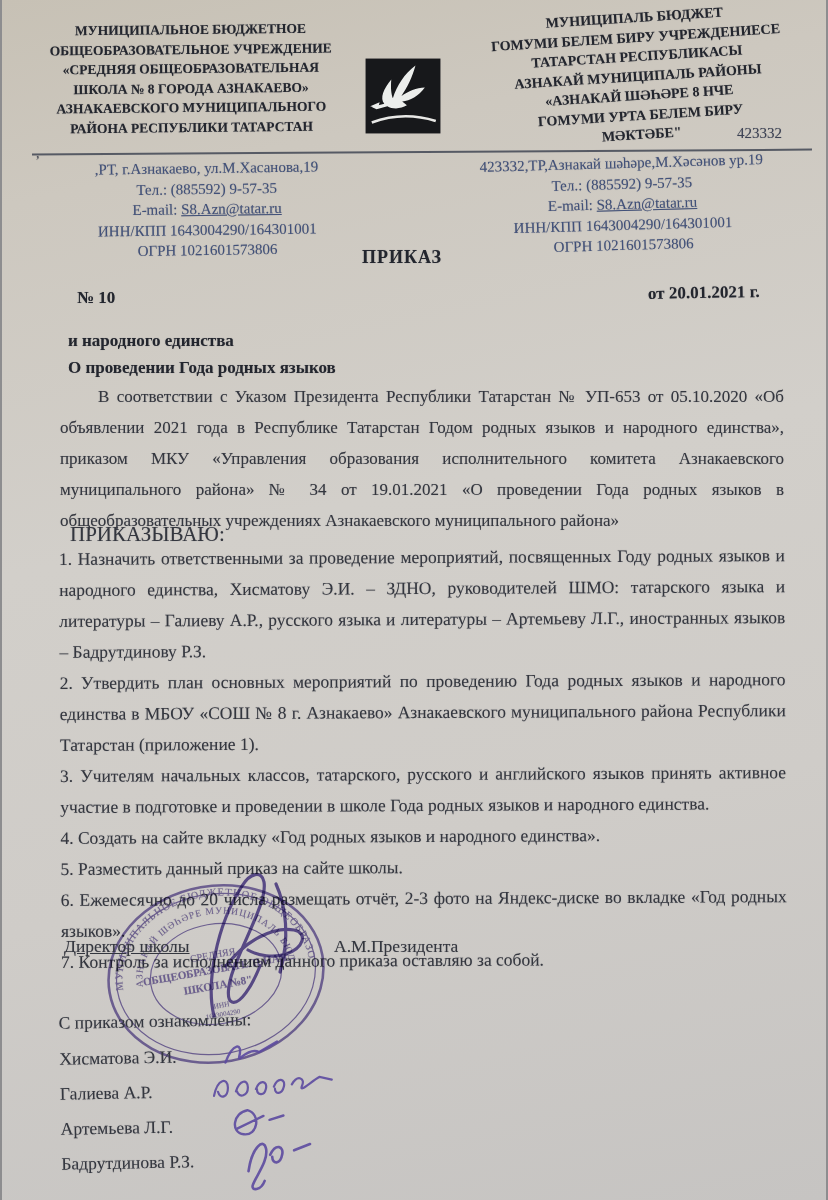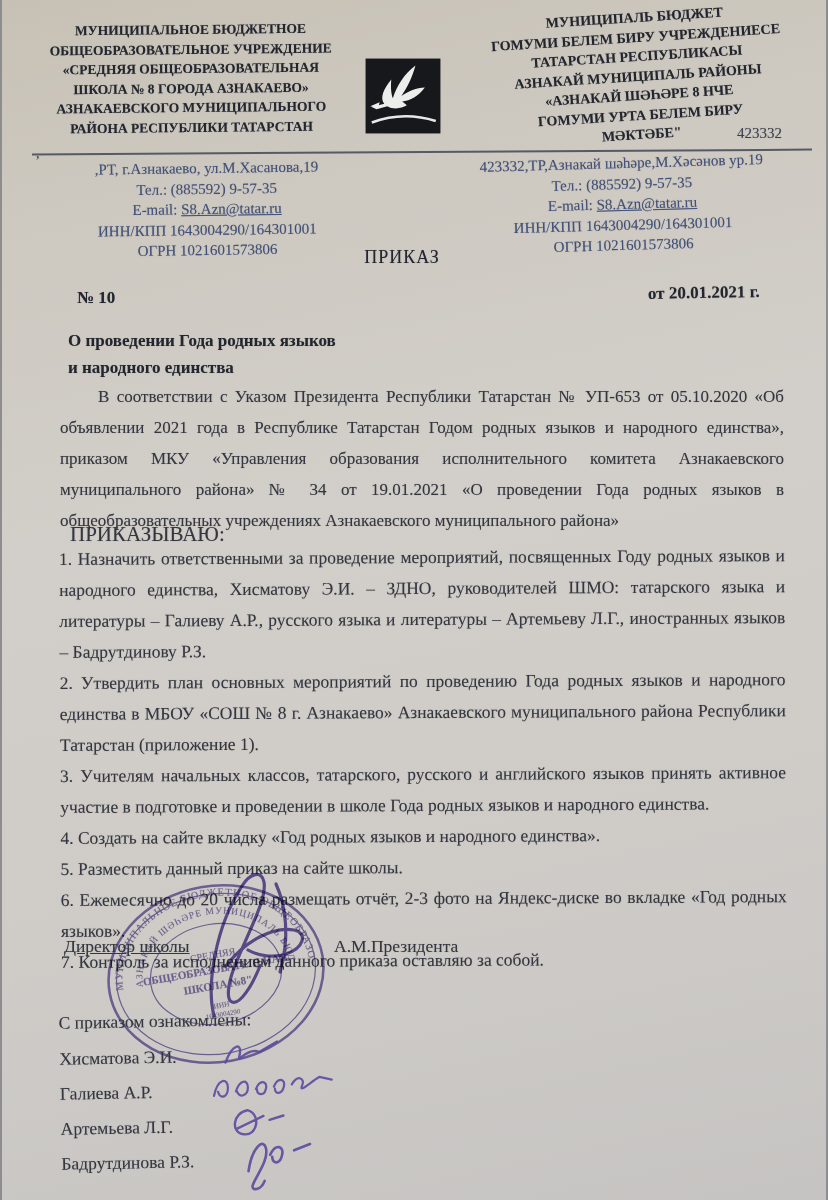--- a/index.html
+++ b/index.html
@@ -26,21 +26,21 @@
   .rule-tick{position:absolute;left:34px;top:146px;font-size:14px;color:#4a4e58;}
 
   
   .contact{position:absolute;text-align:center;font-size:15px;line-height:20.5px;color:#41517a;}
   .contact-left{left:40px;top:158px;width:330px;transform:rotate(-.8deg);}
   .contact-right{left:448px;top:153px;width:345px;transform:rotate(-1.6deg);}
   .u{text-decoration:underline;}
 
   
   .order-title{position:absolute;left:0;top:247px;width:800px;text-align:center;
-    font-weight:normal;font-size:18px;letter-spacing:1px;color:#23262e;}
+    font-weight:bold;font-size:18px;letter-spacing:1px;color:#23262e;}
   .order-number{position:absolute;left:75px;top:288px;font-weight:bold;font-size:17px;color:#23262e;}
   .order-date{position:absolute;right:66px;top:283px;font-weight:bold;font-size:17px;color:#23262e;transform:rotate(-1deg);}
   .subject{position:absolute;left:66px;top:327px;font-weight:bold;font-size:17px;line-height:27px;color:#23262e;}
   .preamble{position:absolute;left:58px;top:381px;width:724px;font-size:17px;line-height:31px;
     text-align:justify;text-indent:38px;margin:0;}
   .resolve{position:absolute;left:60px;top:514px;font-size:21px;margin:8px;}
   .items{position:absolute;left:58px;top:542px;width:726px;transform:rotate(-.3deg);}
   .items p{margin:0;font-size:17.5px;line-height:31px;text-align:justify;}
 
   
@@ -118,22 +118,22 @@
     </div>
     <div>ИНН/КПП 1643004290/164301001</div>
     <div>ОГРН  1021601573806</div>
   </div>
 
   <div class="order-title">ПРИКАЗ</div>
   <div class="order-number">№ 10</div>
   <div class="order-date">от 20.01.2021 г.</div>
 
   <div class="subject">
+    <div>и народного единства</div>
     <div>О проведении Года родных языков</div>
-    <div>и народного единства</div>
   </div>
 
   <p class="preamble">В соответствии с Указом Президента Республики Татарстан № УП-653 от 05.10.2020 «Об объявлении 2021 года в Республике Татарстан Годом родных языков и народного единства», приказом МКУ «Управления образования исполнительного комитета Азнакаевского муниципального района» № 34 от 19.01.2021 «О проведении Года родных языков в общеобразовательных учреждениях Азнакаевского муниципального района»</p>
 
   <p class="resolve">ПРИКАЗЫВАЮ:</p>
 
   <div class="items">
     <p>1.  Назначить ответственными за проведение мероприятий, посвященных Году родных языков и народного единства, Хисматову Э.И. – ЗДНО, руководителей ШМО:  татарского языка и литературы – Галиеву А.Р., русского языка и литературы – Артемьеву Л.Г., иностранных языков – Бадрутдинову Р.З.</p>
     <p>2.  Утвердить план основных мероприятий по проведению Года родных языков и народного единства в МБОУ «СОШ № 8 г. Азнакаево» Азнакаевского муниципального района Республики Татарстан (приложение 1).</p>
     <p>3.  Учителям начальных классов, татарского, русского и английского языков принять активное участие в подготовке и проведении в школе Года родных языков и народного единства.</p>

